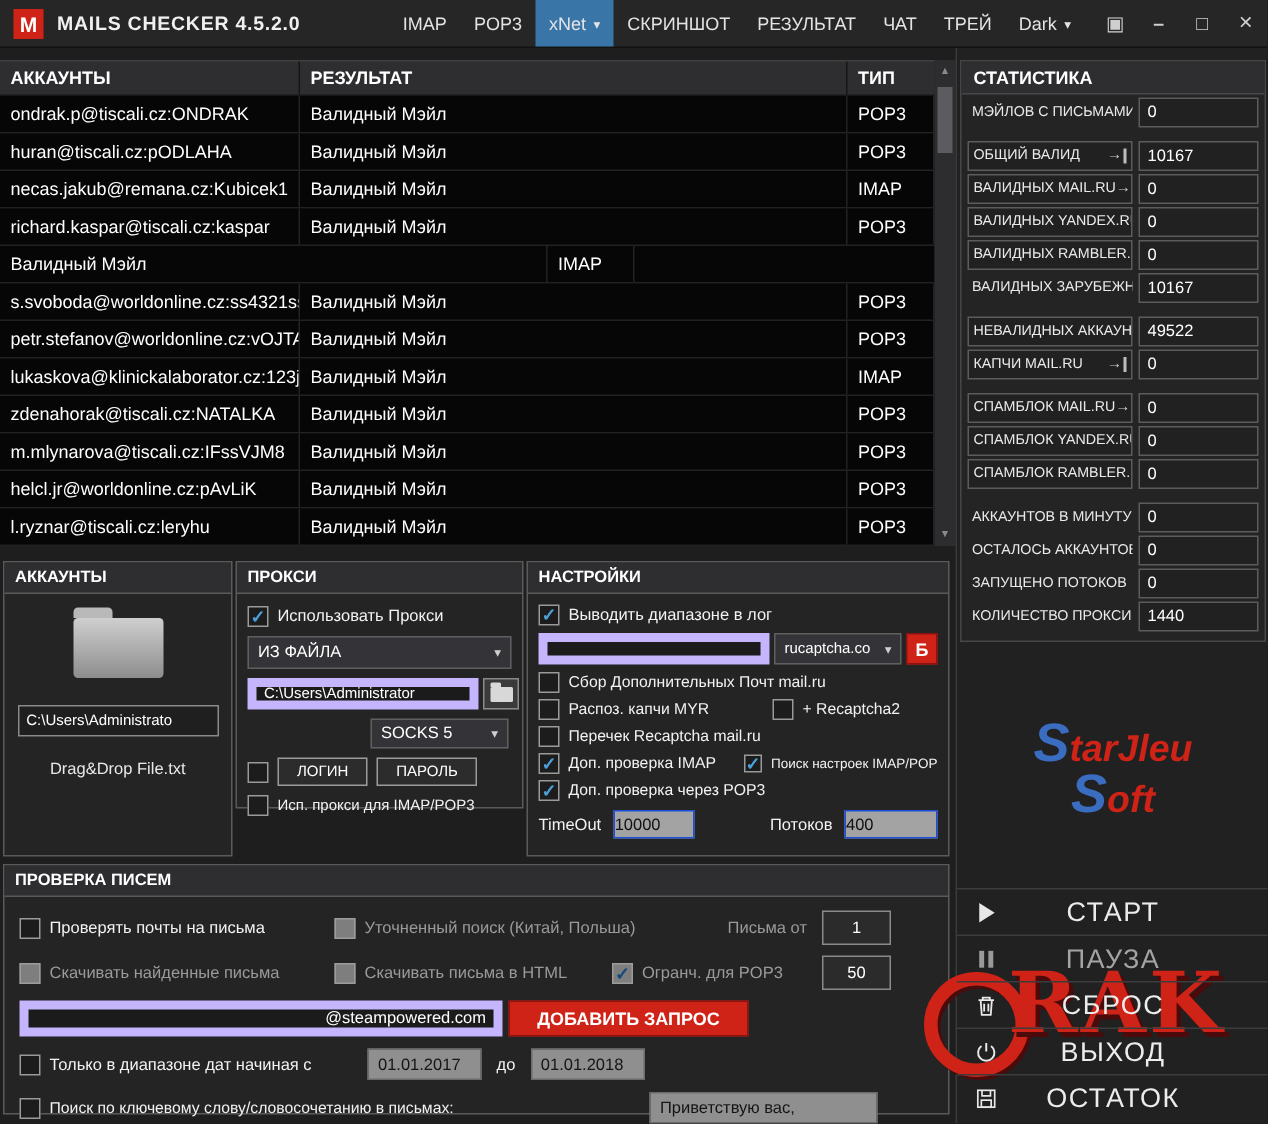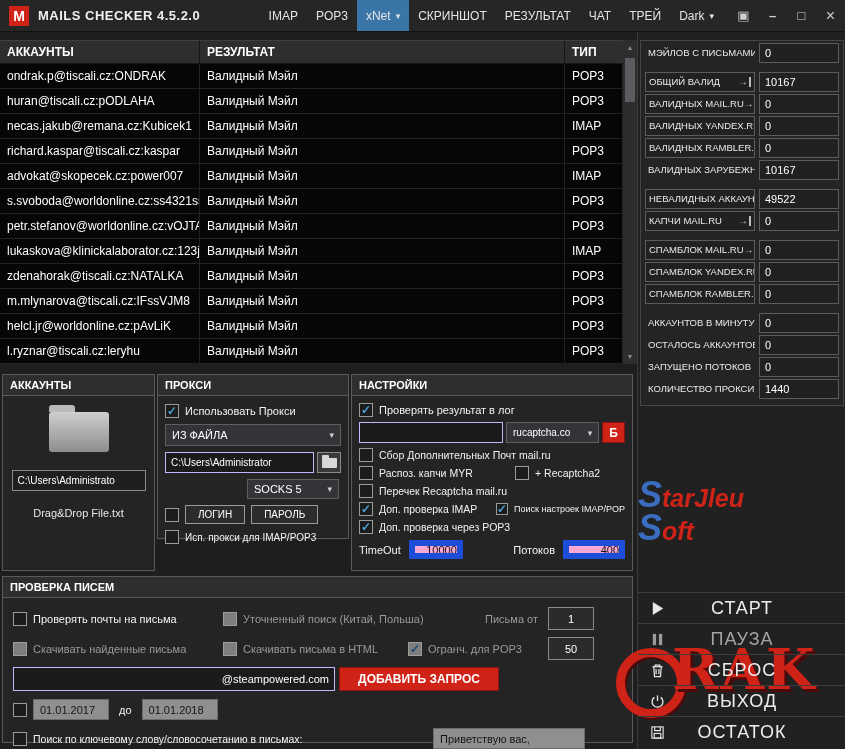--- a/index.html
+++ b/index.html
@@ -43,21 +43,21 @@
   .stats-header{height:22px;background:#2e2e31;border-bottom:1px solid #464646;font-size:12px;font-weight:bold;color:#fff;line-height:22px;padding-left:8px}
   .stat-row{display:flex;align-items:center;height:21px;margin:1px 4px 0 4px}
   .stat-row.gap{margin-top:8px}
   .stat-label{flex:1;font-size:9.5px;color:#eaeaea;padding-left:3px;display:flex;align-items:center;height:20px;white-space:nowrap;overflow:hidden}
   .stat-label.boxed{border:1px solid #5c5c5c;background:#212122}
   .export-icon{margin-left:auto;color:#cfcfcf;font-size:10px;border-right:2px solid #bdbdbd;padding-right:1px;margin-right:3px;line-height:10px}
   .export-icon::before{content:"→"}
   .stat-value{width:80px;height:20px;border:1px solid #5c5c5c;background:#212122;font-size:11px;color:#fff;line-height:18px;padding-left:5px;margin-left:4px;flex:none}
 
   
-  .soft-logo{position:absolute;top:448px;left:0;width:208px;font-family:"DejaVu Serif",serif}
+  .soft-logo{position:absolute;top:448px;left:0;width:208px;text-align:center;font-family:"DejaVu Serif",serif}
   .logo-line{font-size:25px;line-height:30px;color:var(--red);font-style:italic;font-weight:bold}
   .logo-line::first-letter{color:#3a6cc0;font-size:36px}
 
   
   .watermark{position:absolute;left:-30px;top:570px;width:280px;height:175px;z-index:1;pointer-events:none}
   .wm-ring{position:absolute;left:8px;top:46px;width:70px;height:70px;border:9px solid var(--red);border-radius:50%;box-shadow:2px 2px 0 #4d0a0a, inset 2px 2px 0 #4d0a0a}
   .wm-text{position:absolute;left:64px;top:34px;font-size:56px;font-weight:bold;color:var(--red);font-family:"DejaVu Serif",serif;text-shadow:3px 3px 0 #4d0a0a;letter-spacing:2px}
 
   
   .actions{position:absolute;left:0;bottom:2px;width:208px;z-index:2}
@@ -79,23 +79,23 @@
   .cb{width:14px;height:14px;border:1px solid #9a9a9a;background:#1c1c1c;display:inline-flex;align-items:center;justify-content:center;flex:none;margin-right:6px}
   .cb.checked::after{content:"✓";color:var(--check);font-size:12px;font-weight:bold;line-height:1}
   .cb.gray{background:#7e7e7e;border-color:#9c9c9c}
   .cb.gray.checked::after{color:#16497c}
   .lbl{font-size:11px;color:#f2f2f2;white-space:nowrap}
   .lbl.dim{color:#9a9a9a}
   .lbl.small{font-size:9px}
 
   .select{height:22px;background:#343438;border:1px solid #5f5f5f;display:flex;align-items:center;font-size:11px;color:#fff;padding:0 6px}
   .select .caret{margin-left:auto;color:#cfcfcf}
-  .tinput{height:21px;background:#1b1b1b;border:1px solid #c4b5fd;color:#fff;font-size:10px;padding:0 5px}
+  .tinput{height:21px;background:#1b1b1b;border:6px solid #c4b5fd;color:#fff;font-size:10px;padding:0 5px}
   .tinput.big{font-size:11px;height:24px}
-  .white-input{height:19px;background:#f9a8d4;border:6px solid #1d4ed8;color:#111;font-size:11px;text-align:right}
+  .white-input{height:19px;background:#a3a3a3;border:1px solid #1d4ed8;color:#111;font-size:11px;text-align:left}
   .num-input{height:23px;background:#2b2b2b;border:1px solid #8a8a8a;color:#fff;font-size:11px;text-align:center;width:46px}
   .gray-field{background:#8f8f8f;color:#151515;border:1px solid #6b6b6b;height:21px;display:flex;align-items:center;padding:0 6px;font-size:11px;white-space:nowrap}
   .mini-btn{height:19px;border:1px solid #9a9a9a;background:#2c2c2c;color:#fff;font-size:10px;padding:0 12px;display:flex;align-items:center}
   .red-btn{background:var(--red);color:#fff;font-weight:bold;display:flex;align-items:center;justify-content:center;border:1px solid #8c1410}
 
   
   .folder-big{width:60px;height:40px;background:linear-gradient(#cfcfcf,#8d8d8d);border-radius:3px;position:relative;margin:16px auto 0}
   .folder-big::before{content:"";position:absolute;top:-7px;left:0;width:26px;height:7px;background:#b9b9b9;border-radius:3px 3px 0 0}
   .folder-btn{width:24px;height:21px;border:1px solid #8a8a8a;background:#3a3a3a;display:flex;align-items:center;justify-content:center;margin-left:3px;flex:none}
   .folder-small{width:15px;height:10px;background:#d8d8d8;border-radius:1px;position:relative}
@@ -155,21 +155,20 @@
       <div class="gc col-a">necas.jakub@remana.cz:Kubicek1</div>
       <div class="gc col-r">Валидный Мэйл</div>
       <div class="gc col-t">IMAP</div>
     </div>
     <div class="grid-row">
       <div class="gc col-a">richard.kaspar@tiscali.cz:kaspar</div>
       <div class="gc col-r">Валидный Мэйл</div>
       <div class="gc col-t">POP3</div>
     </div>
     <div class="grid-row">
-      <div class="gc col-a">advokat@skopecek.cz:power007</div>
       <div class="gc col-r">Валидный Мэйл</div>
       <div class="gc col-t">IMAP</div>
     </div>
     <div class="grid-row">
       <div class="gc col-a">s.svoboda@worldonline.cz:ss4321ss</div>
       <div class="gc col-r">Валидный Мэйл</div>
       <div class="gc col-t">POP3</div>
     </div>
     <div class="grid-row">
       <div class="gc col-a">petr.stefanov@worldonline.cz:vOJTA!</div>
@@ -205,20 +204,21 @@
   <div class="scrollbar">
     <div class="sb-arrow">▲</div>
     <div class="sb-thumb"></div>
     <div class="sb-bottom">▼</div>
   </div>
 </div>
 
 <div class="right-panel">
 
   <div class="stats">
+    <div class="stats-header">СТАТИСТИКА</div>
 
     <div class="stat-row">
       <div class="stat-label">МЭЙЛОВ С ПИСЬМАМИ</div>
       <div class="stat-value">0</div>
     </div>
 
     <div class="stat-row gap">
       <div class="stat-label boxed">
         <span>ОБЩИЙ ВАЛИД</span>
         <span class="export-icon"></span>
@@ -409,21 +409,21 @@
       <span class="lbl" style="font-size:10px">Исп. прокси для IMAP/POP3</span>
     </div>
   </div>
 </div>
 
 <div class="groupbox gb-settings">
   <div class="gb-header">НАСТРОЙКИ</div>
   <div class="gb-body" style="padding:7px">
     <div class="row" style="margin-bottom:5px">
       <span class="cb checked"></span>
-      <span class="lbl">Проверять результат в лог</span>
+      <span class="lbl">Выводить диапазоне в лог</span>
     </div>
     <div class="row" style="margin-bottom:5px">
       <input class="tinput" style="flex: 1 1 0%; height: 21px;" value="">
       <div class="select" style="width:98px;height:21px;margin-left:3px">
         <span style="font-size:10px">rucaptcha.co</span>
           <span class="caret"></span>
       </div>
       <span class="red-btn" style="width:24px;height:21px;margin-left:3px;font-size:12px">Б</span>
     </div>
     <div class="row" style="margin-bottom:4px">
@@ -447,21 +447,21 @@
       <span class="lbl small">Поиск настроек IMAP/POP</span>
     </div>
     <div class="row" style="margin-bottom:6px">
       <span class="cb checked"></span>
       <span class="lbl" style="font-size:10.5px">Доп. проверка через POP3</span>
     </div>
     <div class="row" style="margin-bottom:0">
       <span class="lbl">TimeOut</span>
       <input class="white-input" style="width: 54px; margin-left: 8px;" value="10000">
       <span class="lbl" style="margin-left:auto">Потоков</span>
-      <input class="white-input" style="width: 62px; margin-left: 8px; padding-left: 28px;" value="400">
+      <input class="white-input" style="width: 62px; margin-left: 8px;" value="400">
     </div>
   </div>
 </div>
 
 <div class="groupbox gb-letters">
   <div class="gb-header">ПРОВЕРКА ПИСЕМ</div>
   <div class="gb-body" style="padding:9px 10px">
     <div class="row" style="margin-bottom:7px">
       <span class="cb"></span>
       <span class="lbl" style="width:190px">Проверять почты на письма</span>
@@ -478,20 +478,21 @@
       <span class="cb gray checked"></span>
       <span class="lbl dim">Огранч. для POP3</span>
       <input class="num-input" style="margin-left: auto; margin-right: 28px;" value="50">
     </div>
     <div class="row" style="margin-bottom:8px">
       <input class="tinput big" style="width: 322px; text-align: right;" value="@steampowered.com">
       <span class="red-btn" style="width:160px;height:24px;margin-left:4px;font-size:12px">ДОБАВИТЬ ЗАПРОС</span>
     </div>
     <div class="row" style="margin-bottom:8px">
       <span class="cb"></span>
+      <span class="lbl" style="width:212px">Только в диапазоне дат начиная с</span>
       <span class="gray-field" style="width:76px">01.01.2017</span>
       <span class="lbl" style="margin:0 10px">до</span>
       <span class="gray-field" style="width:76px">01.01.2018</span>
     </div>
     <div class="row" style="margin-bottom:0">
       <span class="cb"></span>
       <span class="lbl" style="font-size:10.5px;width:400px">Поиск по ключевому слову/словосочетанию в письмах:</span>
       <span class="gray-field" style="width:152px">Приветствую вас,</span>
     </div>
   </div>

